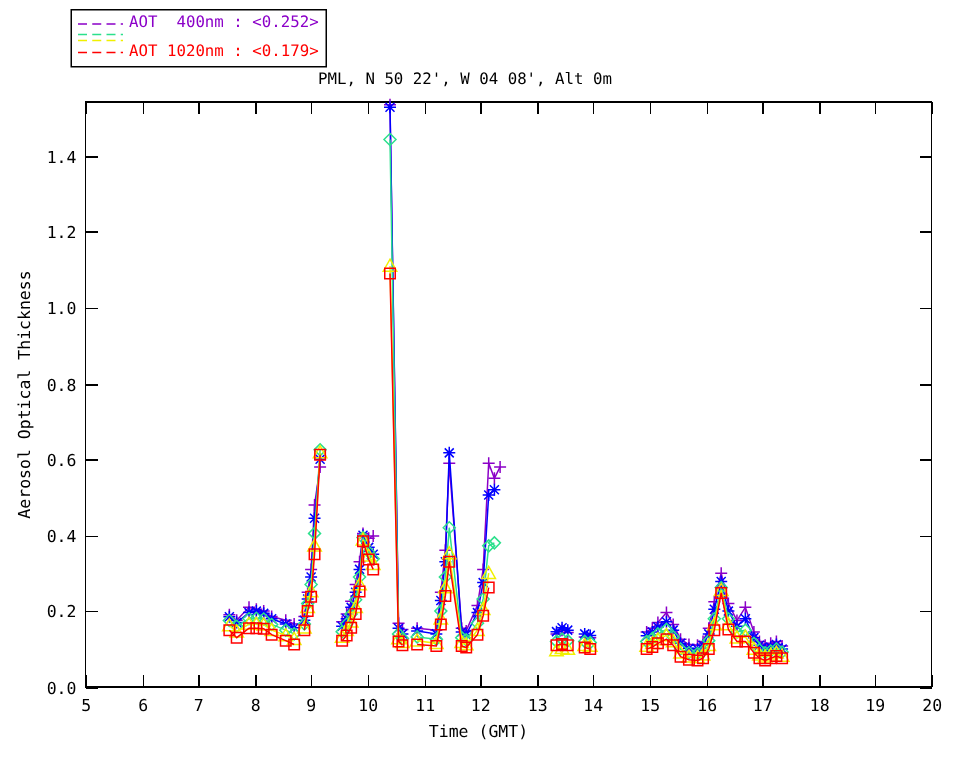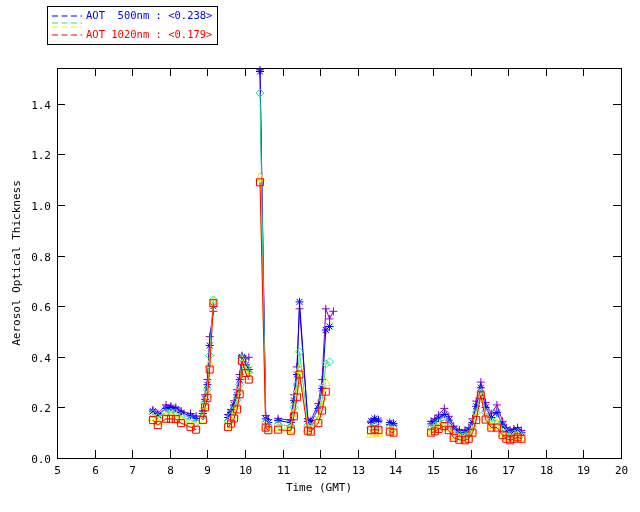--- a/index.html
+++ b/index.html
@@ -14,35 +14,36 @@
   .legend-row{display:flex;align-items:center;gap:4px;font-size:10.5px;line-height:11.4px;white-space:pre;}
   .legend-row svg{flex:0 0 auto;display:block;}
   .hdr{position:absolute;left:212px;top:8px;font-size:10.5px;line-height:18px;white-space:pre;}
   .chart-svg{position:absolute;left:0;top:0;}
   text{font-family:"DejaVu Sans Mono", monospace;}
 </style>
 </head>
 <body>
 
 <div class="legend-box" id="legend-box">
-    <div class="legend-row" style="color: rgb(0, 0, 255);"><svg width="30" height="4">
-        <line x1="0" y1="2" x2="30" y2="2" stroke="#0000FF" stroke-width="1" stroke-dasharray="6,3.5"></line>
-      </svg><span>AOT  500nm : &lt;0.238&gt;</span></div>
+    <div class="legend-row" style="color: rgb(139, 0, 200);"><svg width="30" height="4">
+        <line x1="0" y1="2" x2="30" y2="2" stroke="#8B00C8" stroke-width="1" stroke-dasharray="6,3.5"></line>
+      </svg><span>AOT  400nm : &lt;0.252&gt;</span></div>
     <div class="legend-row" style="color: rgb(43, 224, 140);"><svg width="30" height="4">
         <line x1="0" y1="2" x2="30" y2="2" stroke="#2BE08C" stroke-width="1" stroke-dasharray="6,3.5"></line>
       </svg></div>
     <div class="legend-row" style="color: rgb(240, 240, 0);"><svg width="30" height="4">
         <line x1="0" y1="2" x2="30" y2="2" stroke="#F0F000" stroke-width="1" stroke-dasharray="6,3.5"></line>
       </svg></div>
     <div class="legend-row" style="color: rgb(255, 0, 0);"><svg width="30" height="4">
         <line x1="0" y1="2" x2="30" y2="2" stroke="#FF0000" stroke-width="1" stroke-dasharray="6,3.5"></line>
       </svg><span>AOT 1020nm : &lt;0.179&gt;</span></div>
   </div>
 
 <div class="hdr">
+  <div>PML, N 50 22', W 04 08', Alt 0m</div>
 </div>
 
 <svg id="chart" class="chart-svg" width="640" height="512" viewBox="0 0 640 512">
     <rect x="57" y="68" width="564" height="390" fill="none" stroke="#000" stroke-width="1" shape-rendering="crispEdges"></rect>
     <line x1="57.5" y1="458" x2="57.5" y2="450" stroke="#000" shape-rendering="crispEdges"></line>
     <line x1="57.5" y1="68" x2="57.5" y2="76" stroke="#000" shape-rendering="crispEdges"></line>
     <text x="57.5" y="474" text-anchor="middle" font-size="11" fill="#000">5</text>
     <line x1="95.5" y1="458" x2="95.5" y2="450" stroke="#000" shape-rendering="crispEdges"></line>
     <line x1="95.5" y1="68" x2="95.5" y2="76" stroke="#000" shape-rendering="crispEdges"></line>
     <text x="95.5" y="474" text-anchor="middle" font-size="11" fill="#000">6</text>

